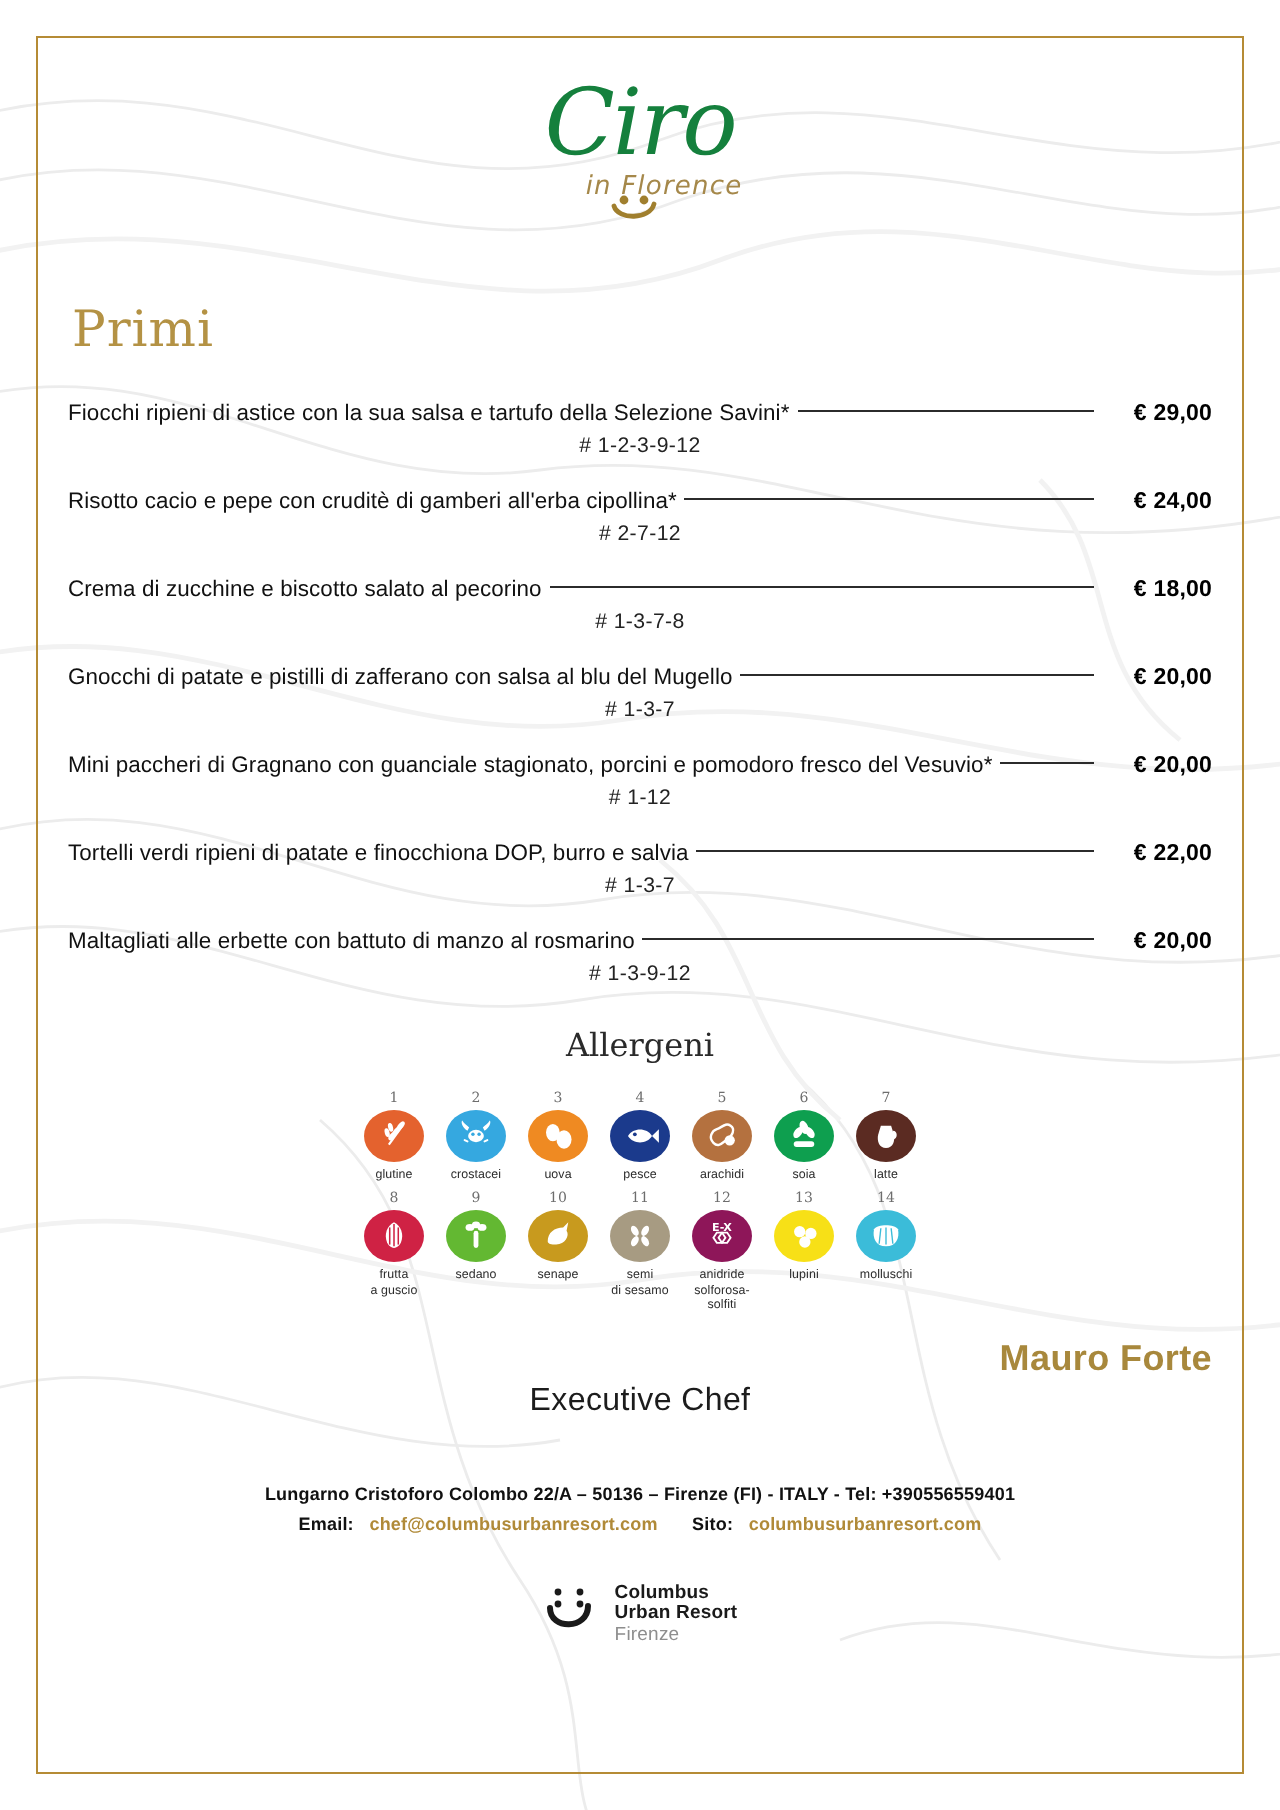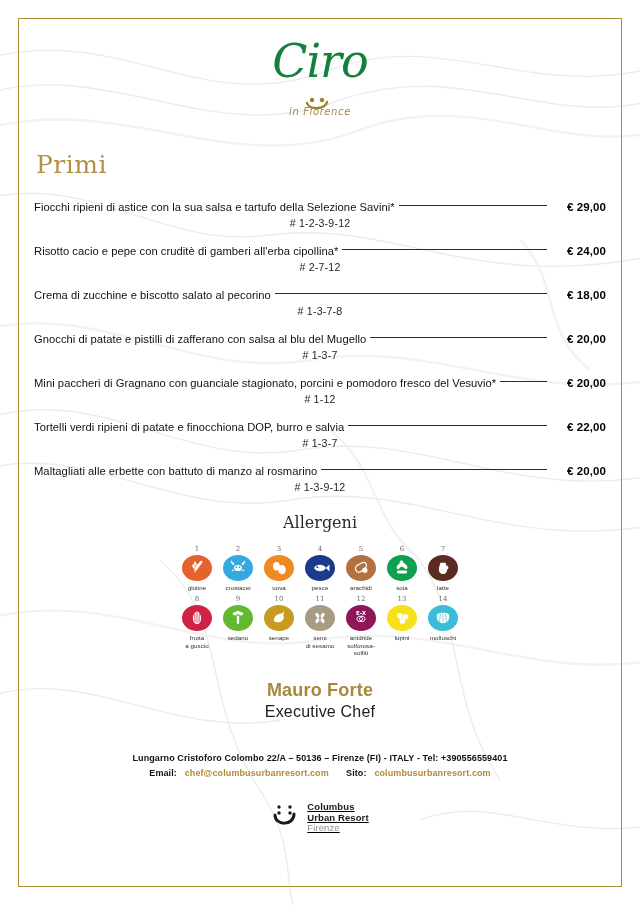--- a/index.html
+++ b/index.html
@@ -64,30 +64,29 @@
     text-align: center;
     font-family: "DejaVu Serif", serif;
     font-style: italic;
     font-size: 46px;
     color: #15803d;
     letter-spacing: -1px;
     line-height: 1;
   }
   .logo-sub {
     position: absolute;
-    left: 0;
+    left: 12px;
     top: 50px;
     width: 150px;
     text-align: center;
     font-family: "DejaVu Sans", sans-serif;
     font-style: italic;
-    font-size: 10px;
+    font-size: 13px;
     color: #a5884a;
     letter-spacing: 0.6px;
-    margin-top: 20px;
   }
   .logo-smile {
     position: absolute;
     left: 57px;
     top: 60px;
   }
 
   
   .section-title {
     font-family: "DejaVu Serif", serif;
@@ -180,26 +179,26 @@
     color: #2c2c2c;
     text-align: center;
     line-height: 1.25;
     margin-top: 3px;
     letter-spacing: 0.05px;
     white-space: pre-line;
   }
 
   
   .chef-name {
-    text-align: center;
+    text-align: right;
     font-size: 18px;
     font-weight: bold;
     color: #a8883c;
     letter-spacing: 0.2px;
-    margin-top: 23px;
+    margin-top: 12px;
   }
   .chef-role {
     text-align: center;
     font-size: 16px;
     color: #1c1c1c;
     margin-top: 2px;
     letter-spacing: 0.2px;
   }
 
   
@@ -230,21 +229,20 @@
     width: 12px;
   }
 
   
   .columbus {
     display: flex;
     align-items: center;
     justify-content: center;
     gap: 8px;
     margin-top: 24px;
-    text-decoration: underline;
   }
   .columbus-text {
     line-height: 1.12;
   }
   .columbus-l1, .columbus-l2 {
     font-size: 9.5px;
     font-weight: bold;
     color: #1a1a1a;
     letter-spacing: 0.1px;
   }

